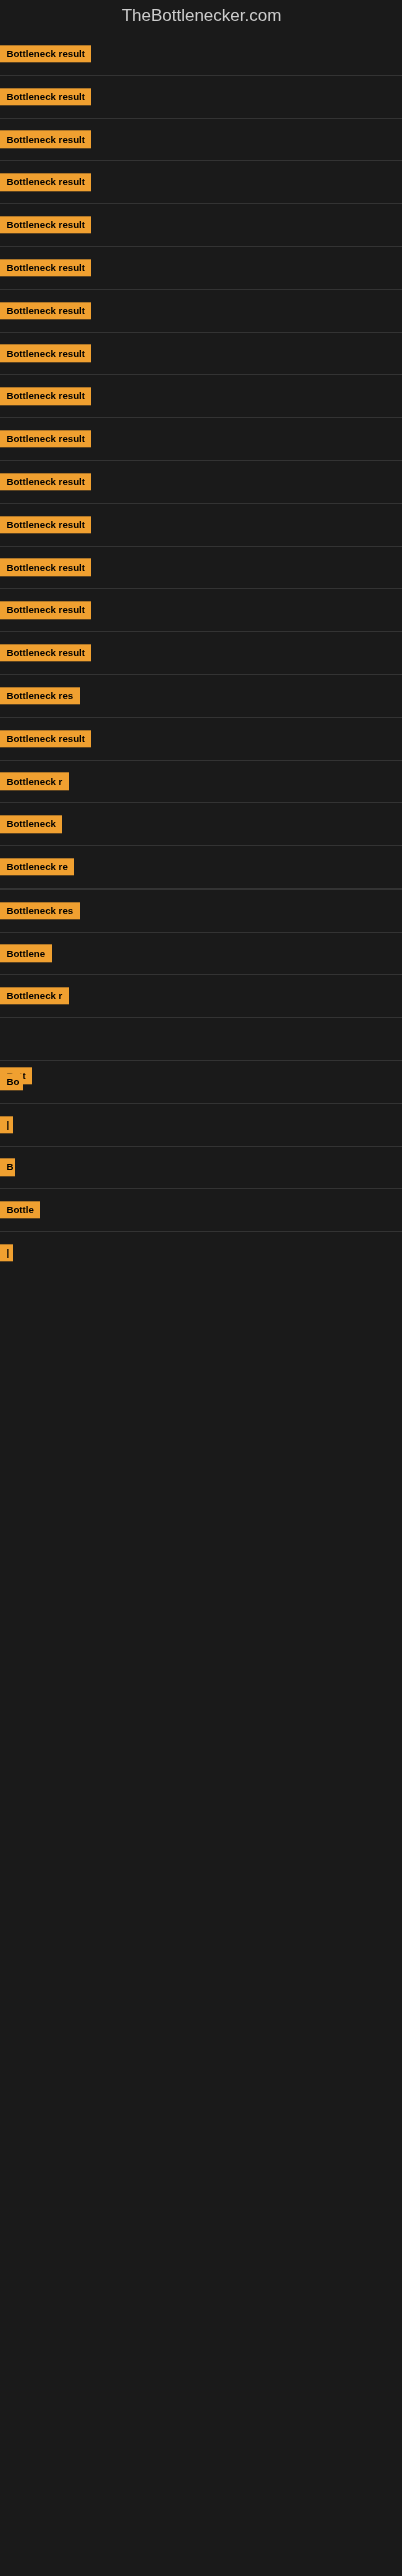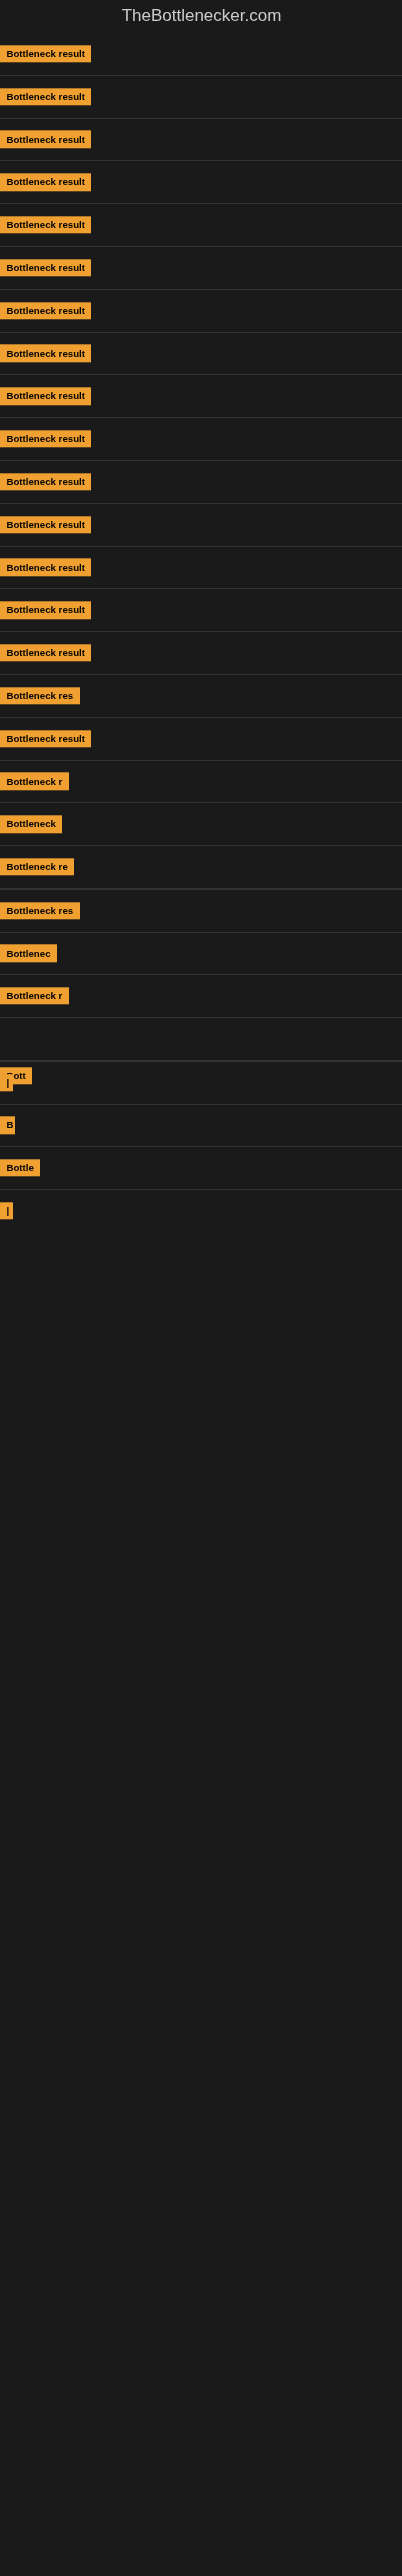--- a/index.html
+++ b/index.html
@@ -145,31 +145,34 @@
     <div class="bottleneck-item">
       <span class="bottleneck-badge" style="max-width: 81px; text-align: right;">Bottleneck re</span>
     </div>
     <div class="divider"></div>
     <div class="divider"></div>
     <div class="bottleneck-item">
       <span class="bottleneck-badge" style="max-width: 85px;">Bottleneck res</span>
     </div>
     <div class="divider"></div>
     <div class="bottleneck-item">
-      <span class="bottleneck-badge" style="max-width: 58px;">Bottlenec</span>
+      <span class="bottleneck-badge" style="max-width: 58px;">Bottlene</span>
     </div>
     <div class="divider"></div>
     <div class="bottleneck-item">
       <span class="bottleneck-badge" style="max-width: 72px;">Bottleneck r</span>
     </div>
     <div class="divider"></div>
     <div class="bottleneck-item">
       <span class="bottleneck-badge" style="max-width: 32px; margin-top: 37px;">Bott</span>
     </div>
     <div class="divider"></div>
+    <div class="bottleneck-item">
+      <span class="bottleneck-badge" style="max-width: 22.5px;">Bo</span>
+    </div>
     <div class="divider"></div>
     <div class="bottleneck-item">
       <span class="bottleneck-badge" style="max-width: 8px;">|</span>
     </div>
     <div class="divider"></div>
     <div class="bottleneck-item">
       <span class="bottleneck-badge" style="max-width: 14.5px;">B</span>
     </div>
     <div class="divider"></div>
     <div class="bottleneck-item">

